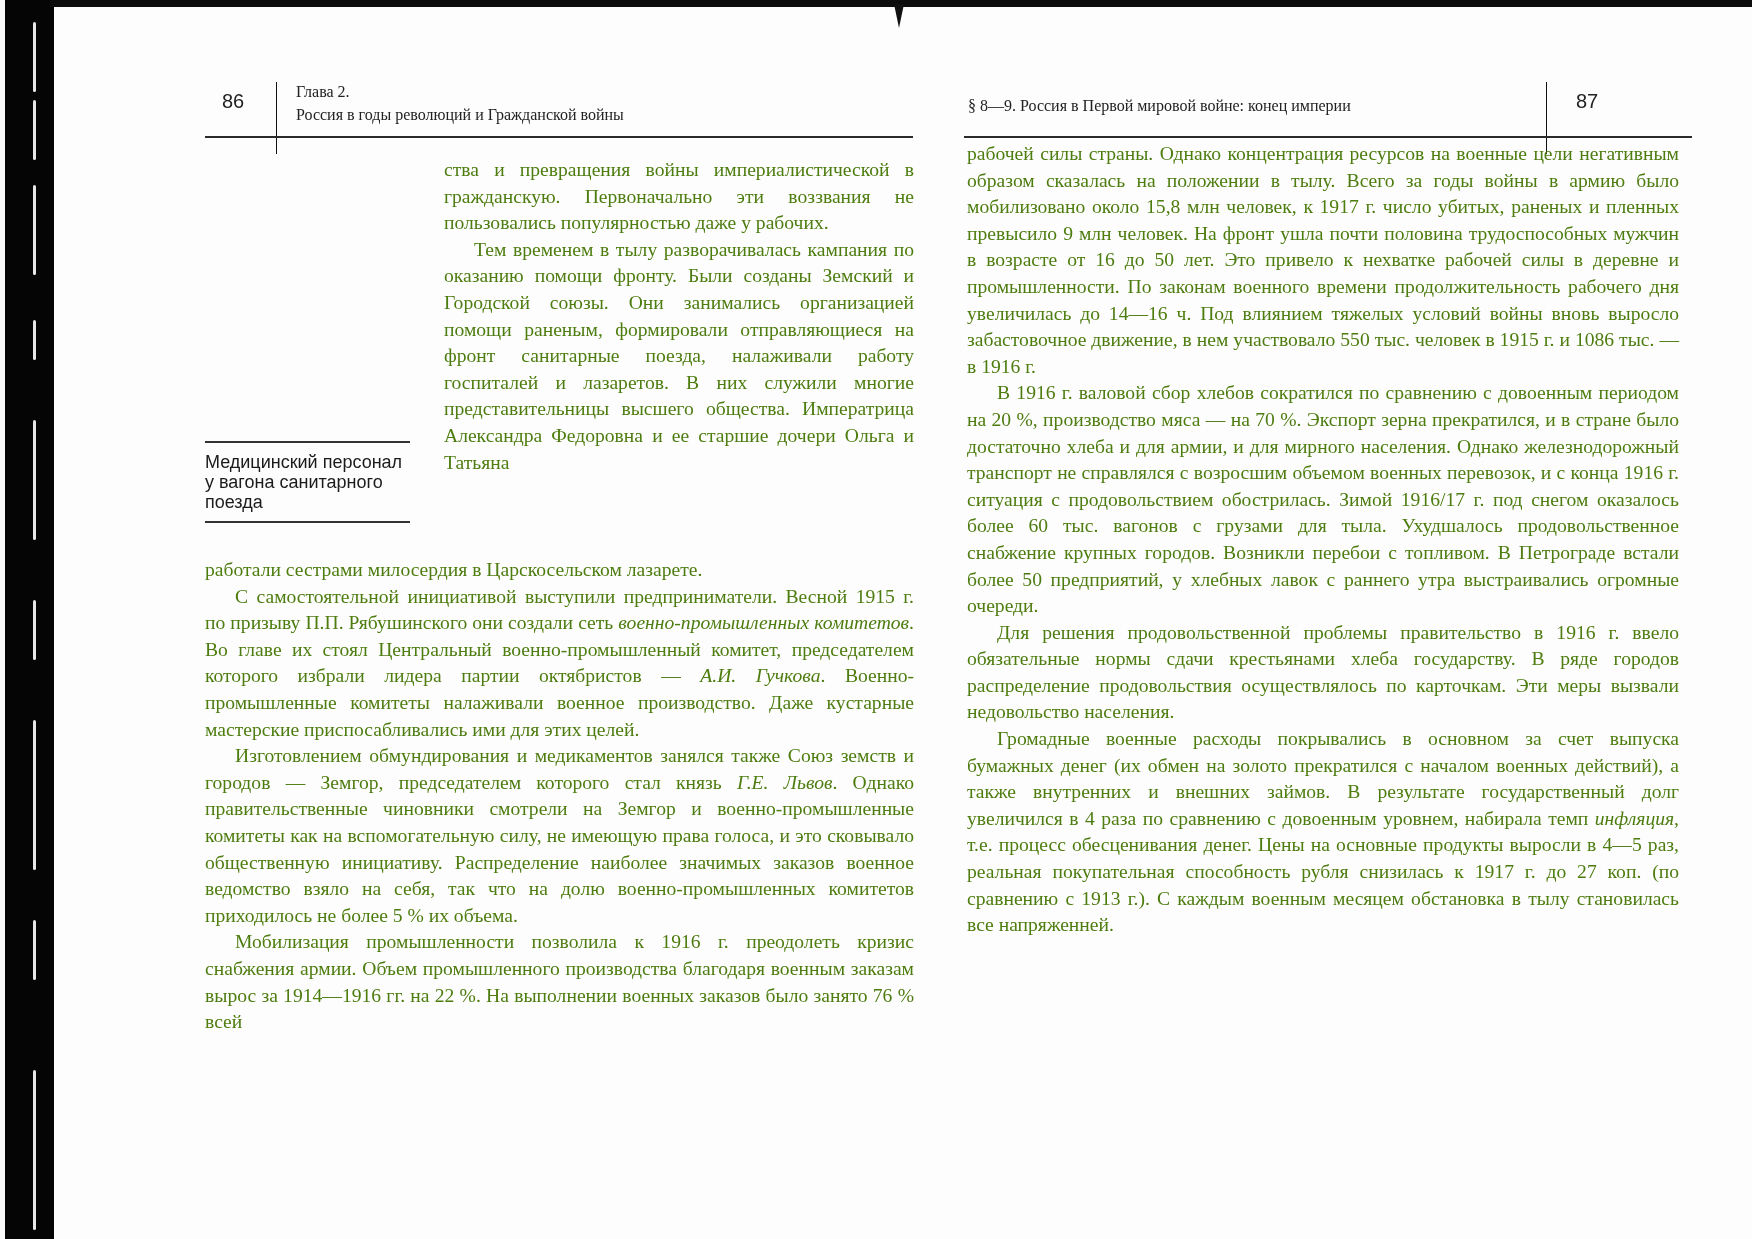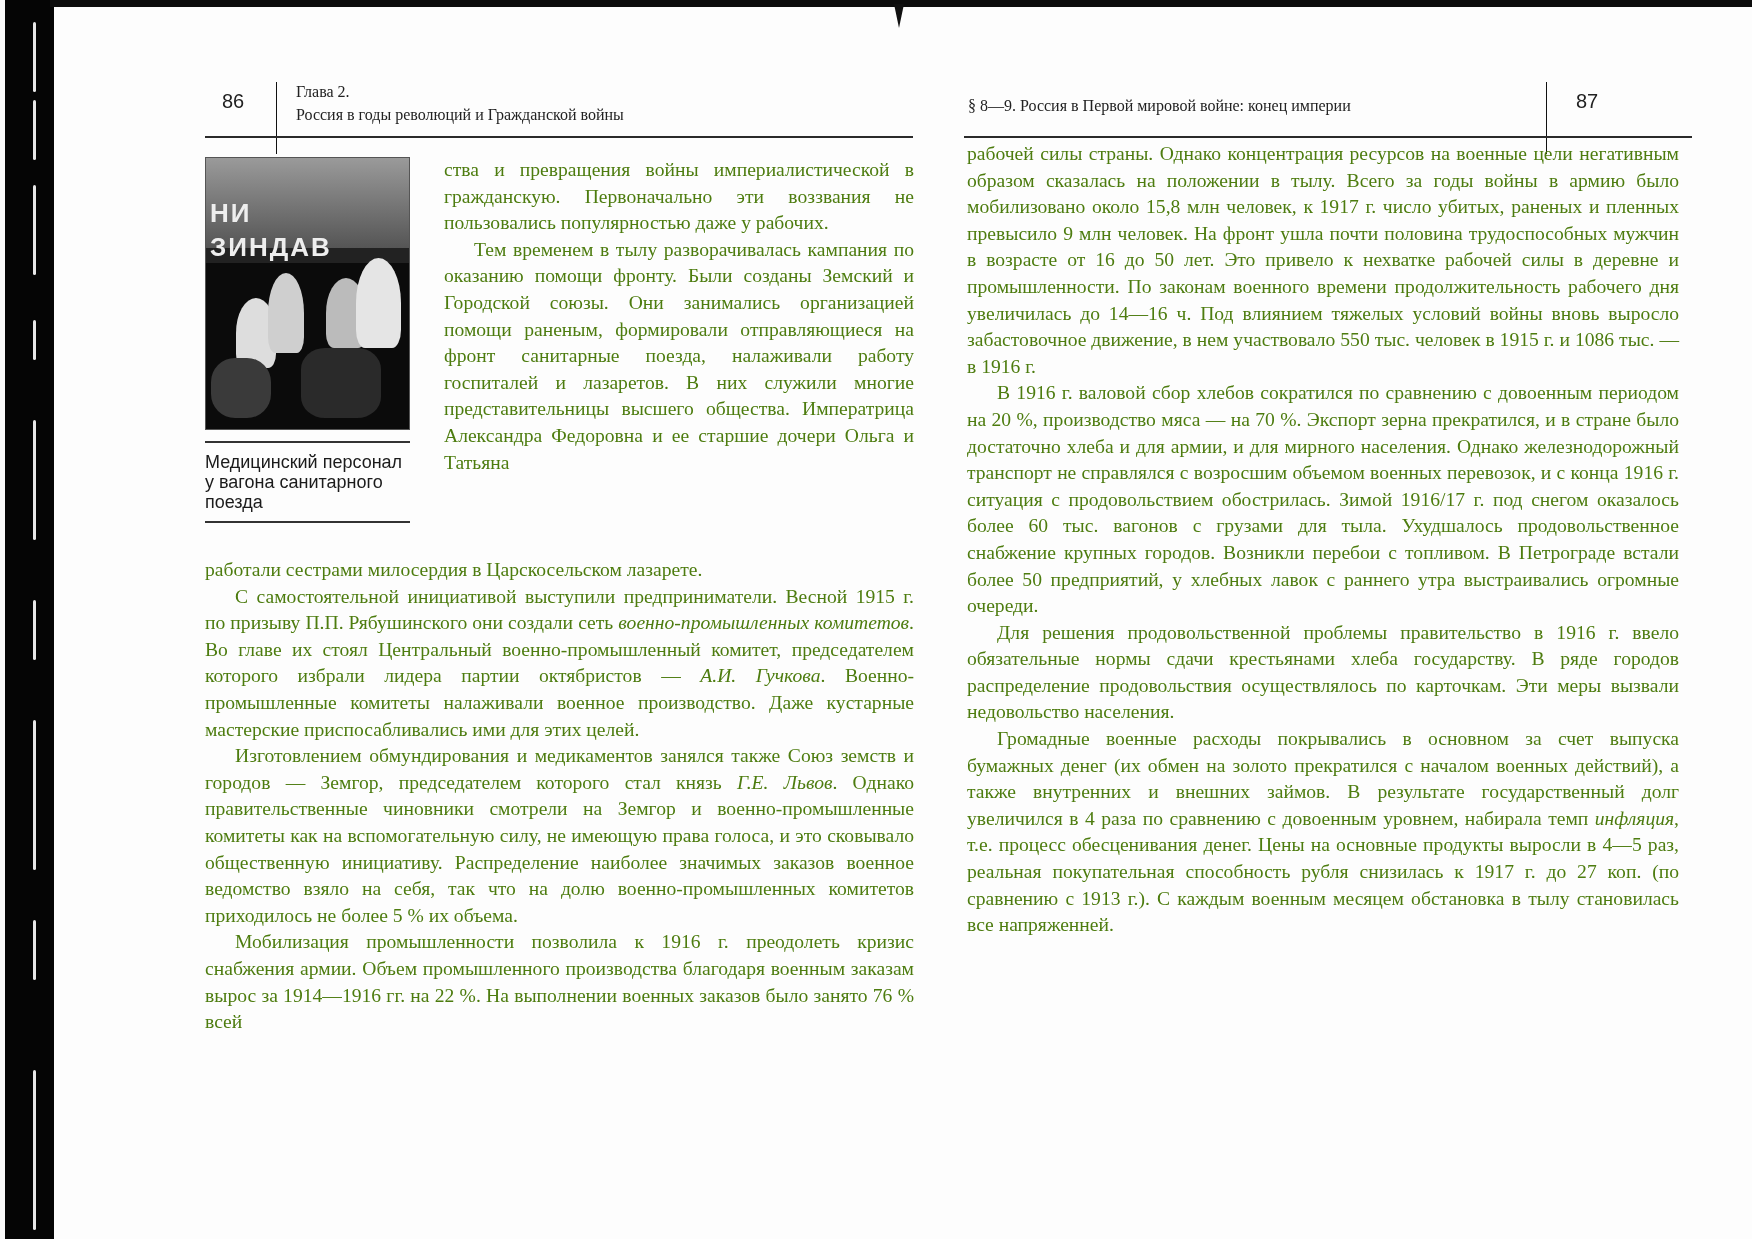--- a/index.html
+++ b/index.html
@@ -59,32 +59,20 @@
 <div class="top-edge"></div>
 <div class="spine-notch"></div>
 
 <div class="page page-left">
   <div class="pagenum" style="left:168px;top:90px;">86</div>
   <div class="vrule" style="left:222px;top:82px;height:72px;"></div>
   <div class="chapter" style="left:242px;top:81px;">Глава 2.</div>
   <div class="chapter" style="left:242px;top:104px;">Россия в годы революций и Гражданской войны</div>
   <div class="hrule" style="left:151px;top:136px;width:708px;"></div>
 
-  <div class="photo">
-    <div class="sky"></div>
-    <div class="sign">НИ</div>
-    <div class="sign sign2">ЗИНДАВ</div>
-    <div class="dark" style="left:0;top:105px;width:203px;height:166px;"></div>
-    <div class="fig" style="left:30px;top:140px;width:40px;height:70px;"></div>
-    <div class="fig" style="left:62px;top:115px;width:36px;height:80px;background:#cfcfcf"></div>
-    <div class="fig" style="left:120px;top:120px;width:40px;height:70px;background:#bbb"></div>
-    <div class="fig" style="left:150px;top:100px;width:45px;height:90px;background:#e5e5e5"></div>
-    <div class="dark" style="left:5px;top:200px;width:60px;height:60px;background:#3a3a3a;border-radius:40%"></div>
-    <div class="dark" style="left:95px;top:190px;width:80px;height:70px;background:#2a2a2a;border-radius:30%"></div>
-  </div>
   <div class="cap-rule" style="top:441px;"></div>
   <div class="caption">Медицинский персонал у вагона санитарного поезда</div>
   <div class="cap-rule" style="top:521px;"></div>
 
   <div class="body-text" style="left:390px;top:157px;width:470px;">
     <p>ства и превращения войны империалистической в гражданскую. Первоначально эти воззвания не пользовались популярностью даже у рабочих.</p>
     <p class="ind">Тем временем в тылу разворачивалась кампания по оказанию помощи фронту. Были созданы Земский и Городской союзы. Они занимались организацией помощи раненым, формировали отправляющиеся на фронт санитарные поезда, налаживали работу госпиталей и лазаретов. В них служили многие представительницы высшего общества. Императрица Александра Федоровна и ее старшие дочери Ольга и Татьяна</p>
   </div>
 
   <div class="body-text" style="left:151px;top:557px;width:709px;">

